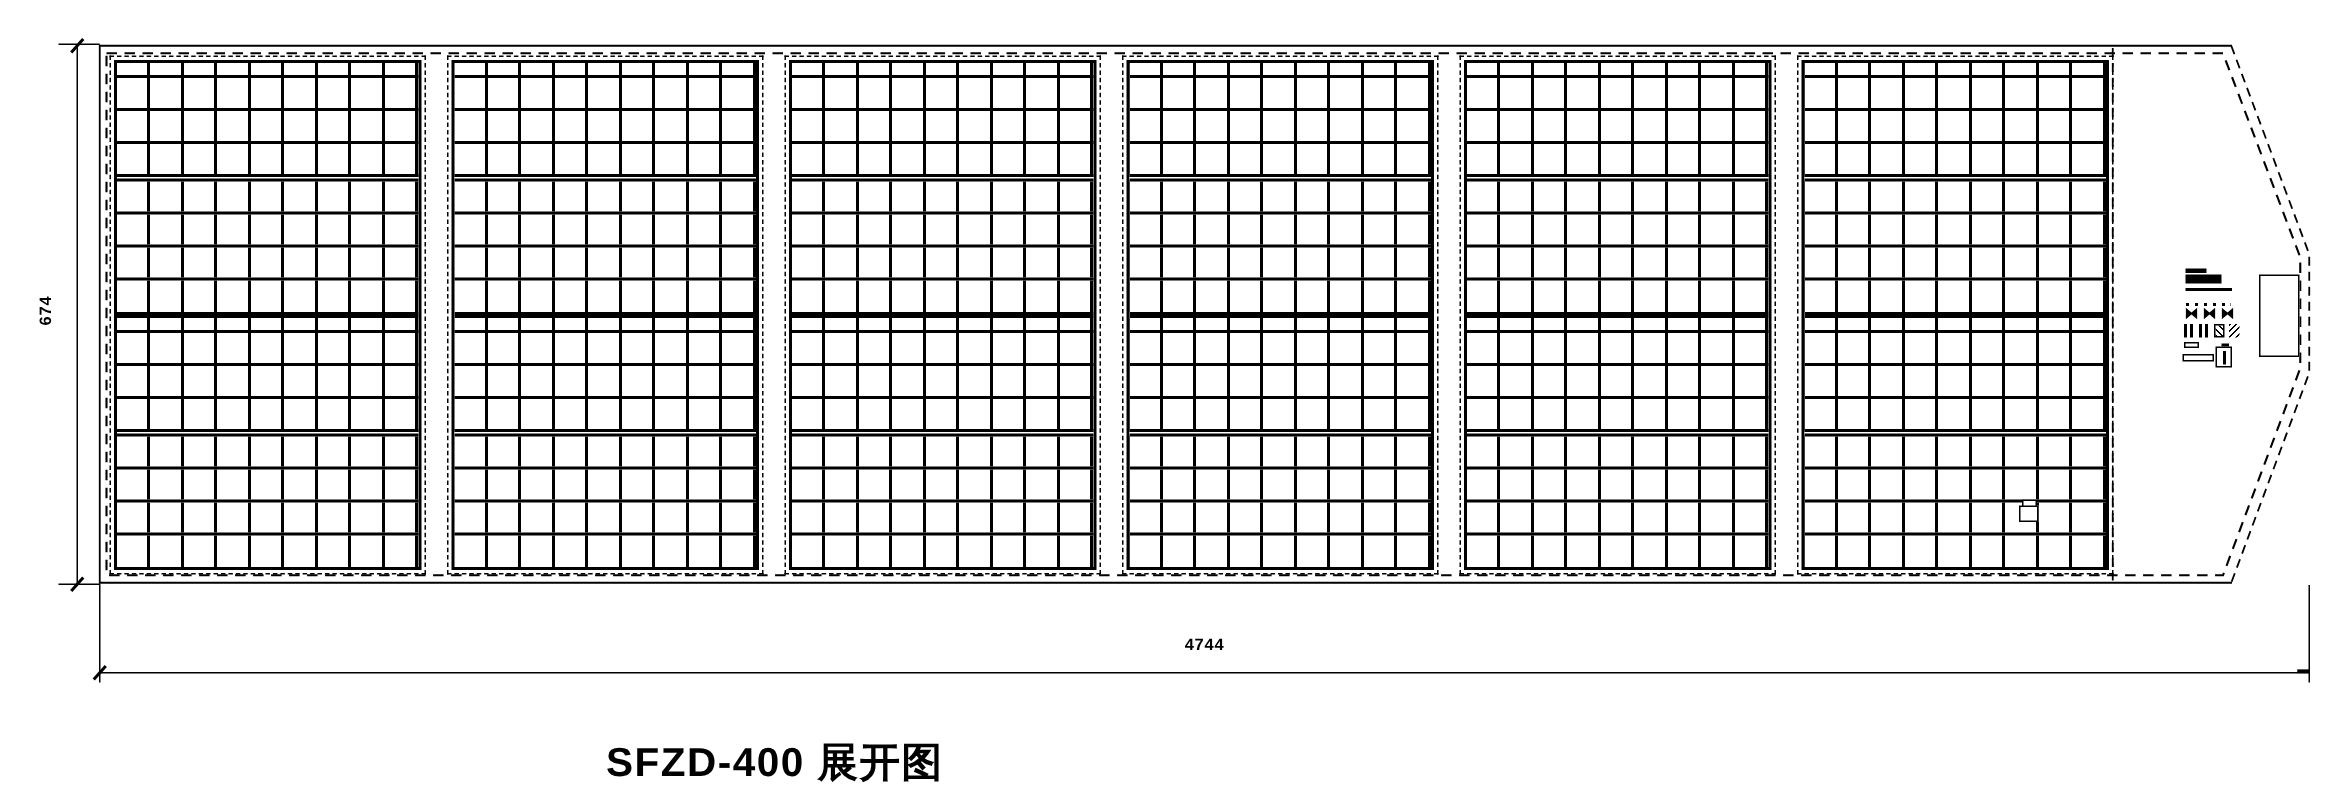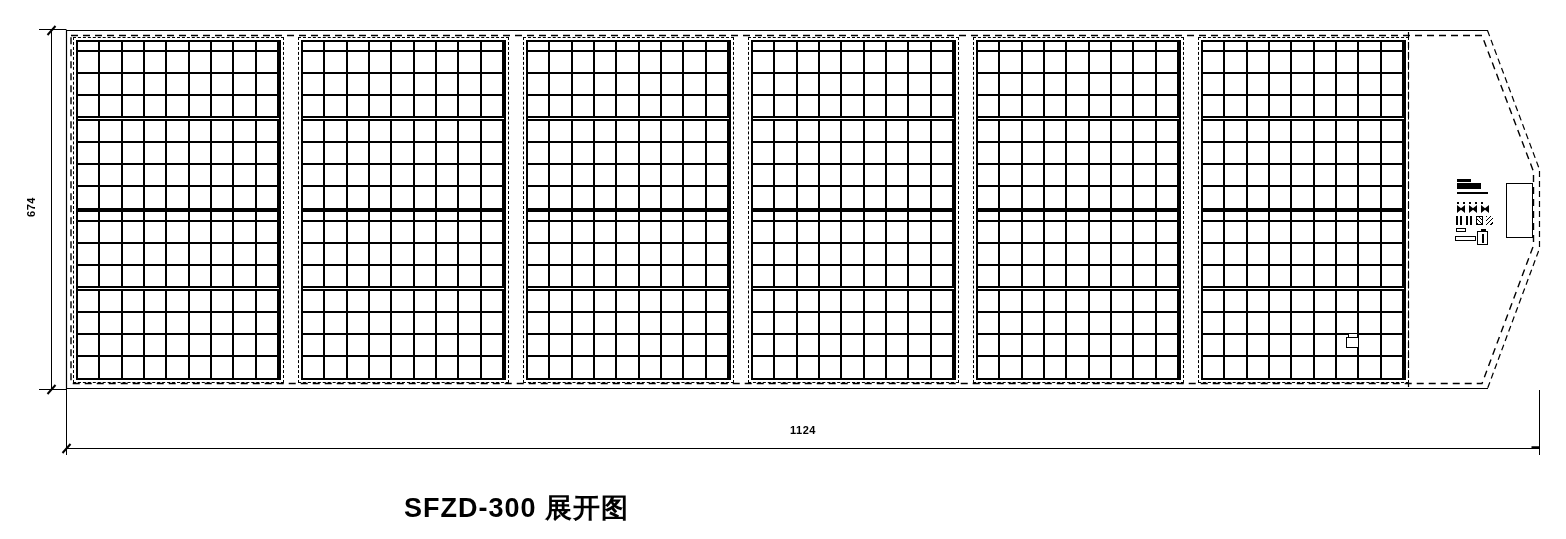--- a/index.html
+++ b/index.html
@@ -269,16 +269,16 @@
   </div>
 
   <div class="label-pocket"></div>
 
   <div class="fastener-patch">
     <div class="fp-sq"></div>
     <div class="fp-bar"></div>
   </div>
 
   <div class="dim-label dim-v">674</div>
-  <div class="dim-label dim-h">1124</div>
-
-  <div class="drawing-title">SFZD-300 展开图</div>
+  <div class="dim-label dim-h">4744</div>
+
+  <div class="drawing-title">SFZD-400 展开图</div>
 </div>
 
 </body></html>

